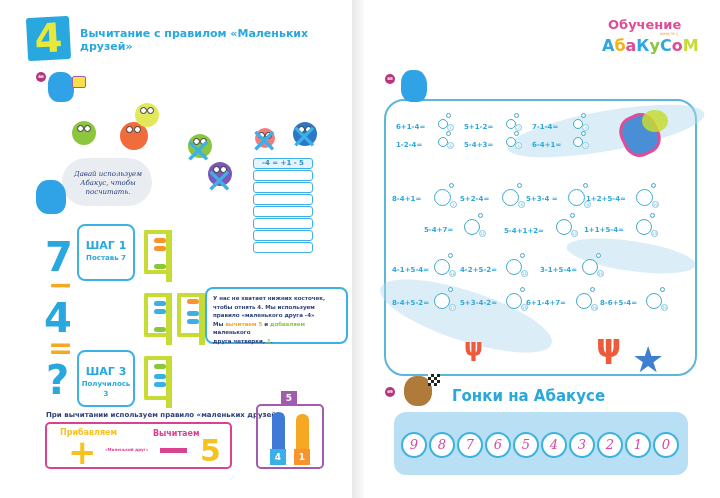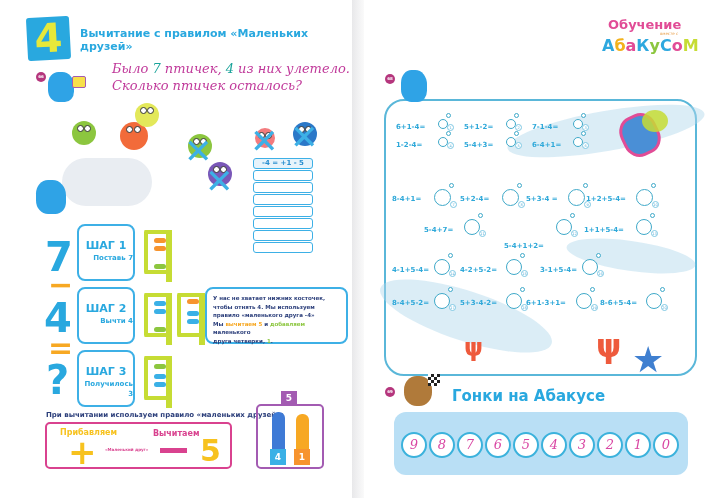--- a/index.html
+++ b/index.html
@@ -27,21 +27,21 @@
   .cloud-text { left: 70px; top: 170px; width: 76px; font: italic 7px/9px "DejaVu Serif", serif; color:#2b3e7a; text-align:center; }
 
   .tbl { left: 253px; top: 158px; width: 60px; }
   .tbl-row { height: 11px; border: 1.5px solid #3db0e6; border-radius: 3px; margin-bottom: 1px; background:#fff; }
   .tbl-head { background: #e6f3fb; color: #2a8fd0; font: bold 7px/8px "DejaVu Sans", sans-serif; text-align:center; }
 
   .big-num { font: bold 40px/40px "DejaVu Sans", sans-serif; color: #29a8df; }
   .op { font: bold 30px/20px "DejaVu Sans", sans-serif; color: #f7a823; }
   .step-box { width: 58px; height: 57px; border: 2.5px solid #3db0e6; border-radius: 8px; text-align:center; color:#29a8df; }
   .step-box .h { font: bold 11px/14px "DejaVu Sans", sans-serif; margin-top: 13px; }
-  .step-box .s { font: bold 7px/10px "DejaVu Sans", sans-serif; text-align: right; }
+  .step-box .s { font: bold 7px/10px "DejaVu Sans", sans-serif; }
   .abacus { width: 24px; height: 44px; border: 4px solid #c6dc34; border-right: none; border-radius: 2px; background:#fff; }
   .abacus::after { content:""; position:absolute; right:-4px; top:-4px; width:6px; height:52px; background:#c6dc34; }
   .bead { position:absolute; left: 6px; width: 12px; height: 5px; border-radius: 3px; }
 
   .explain { left: 205px; top: 287px; width: 143px; height: 57px; border: 2px solid #3db0e6; border-radius: 8px; padding: 5px 6px; font: bold 5.5px/8.5px "DejaVu Sans", sans-serif; color:#2b3e7a; }
   .explain .o { color:#f7a823; } .explain .g { color:#8cc63f; }
 
   .rule-caption { left: 46px; top: 411px; font: bold 7px "DejaVu Sans", sans-serif; color:#2b3e7a; }
   .rule-box { left: 45px; top: 422px; width: 187px; height: 47px; border: 2px solid #d9428f; border-radius: 5px; }
   .rule-add { left: 60px; top: 428px; color:#f7c21e; font: bold 8px "DejaVu Sans", sans-serif; }
@@ -79,24 +79,20 @@
 
 <div class="page page-left">
   <div class="abs chap-badge">4</div>
   <div class="abs chap-title">Вычитание с правилом «Маленьких друзей»</div>
 
   <div class="abs pg-badge" style="left:36px;top:72px;">66</div>
 
   <div class="abs monster" style="left:48px;top:72px;width:26px;height:30px;"></div>
   <div class="abs" style="left:72px;top:76px;width:14px;height:12px;background:#f7e04a;border:1.5px solid #a35bb2;border-radius:2px;"></div>
 
-  <div class="abs problem-text">
-    <div><span>Было </span><span class="n">7</span><span> птичек, </span><span class="n">4</span><span> из них улетело.</span></div>
-    <div>Сколько птичек осталось?</div>
-  </div>
 
   <div class="abs bird" style="left:72px;top:121px;background:#8cc63f;">
       <span class="eye" style="left:5px"></span>
       <span class="eye" style="left:12px"></span>
     </div>
   <div class="abs bird" style="left:120px;top:122px;background:#f26b3a;width:28px;height:28px;">
       <span class="eye" style="left:6px"></span>
       <span class="eye" style="left:14px"></span>
     </div>
   <div class="abs bird" style="left:135px;top:103px;background:#e3e85a;">
@@ -118,20 +114,21 @@
       <span class="eye" style="left:10px"></span>
     </div>
   <div class="cross" style="left:250px;top:126px;">✕</div>
   <div class="abs bird" style="left:293px;top:122px;background:#2b78c8;">
       <span class="eye" style="left:5px"></span>
       <span class="eye" style="left:12px"></span>
     </div>
   <div class="cross" style="left:290px;top:122px;">✕</div>
 
   <div class="abs cloud"></div>
+  <div class="abs cloud-text">Давай используем Абакус, чтобы посчитать.</div>
   <div class="abs monster" style="left:36px;top:180px;width:30px;height:34px;"></div>
 
   <div class="abs tbl">
     <div class="tbl-row tbl-head">-4 = +1 - 5</div>
     <div class="tbl-row"></div>
     <div class="tbl-row"></div>
     <div class="tbl-row"></div>
     <div class="tbl-row"></div>
     <div class="tbl-row"></div>
     <div class="tbl-row"></div>
@@ -140,24 +137,20 @@
 
   <div class="abs big-num" style="left:45px;top:237px;">7</div>
   <div class="abs op" style="left:48px;top:275px;">−</div>
   <div class="abs big-num" style="left:44px;top:298px;">4</div>
   <div class="abs op" style="left:48px;top:338px;">=</div>
   <div class="abs big-num" style="left:46px;top:360px;">?</div>
 
   <div class="abs step-box" style="left:77px;top:224px;">
     <div class="h">ШАГ 1</div>
     <div class="s">Поставь 7</div>
-  </div>
-  <div class="abs step-box" style="left:77px;top:287px;">
-    <div class="h">ШАГ 2</div>
-    <div class="s">Вычти 4</div>
   </div>
   <div class="abs step-box" style="left:77px;top:350px;">
     <div class="h">ШАГ 3</div>
     <div class="s">Получилось 3</div>
   </div>
 
   <div class="abs abacus" style="left:144px;top:230px;">
     <span class="bead" style="top:4px;background:#f7942e"></span>
     <span class="bead" style="top:12px;background:#f7942e"></span>
     <span class="bead" style="top:30px;background:#8cc63f"></span>
@@ -255,21 +248,21 @@
         <div class="bub" style="left: 197px; top: 82px; width: 5px; height: 5px;"></div>
         <div class="idx" style="left: 198px; top: 100px;">9</div>
         <div class="eq" style="left: 200px; top: 94px;">1+2+5-4=</div>
         <div class="ans" style="left: 250px; top: 88px; width: 17px; height: 17px;"></div>
         <div class="bub" style="left: 265px; top: 82px; width: 5px; height: 5px;"></div>
         <div class="idx" style="left: 266px; top: 100px;">10</div>
         <div class="eq" style="left: 38px; top: 125px;">5-4+7=</div>
         <div class="ans" style="left: 78px; top: 118px; width: 16px; height: 16px;"></div>
         <div class="bub" style="left: 92px; top: 112px; width: 5px; height: 5px;"></div>
         <div class="idx" style="left: 93px; top: 129px;">11</div>
-        <div class="eq" style="left: 118px; top: 141px;">5-4+1+2=</div>
+        <div class="eq" style="left: 118px; top: 126px;">5-4+1+2=</div>
         <div class="ans" style="left: 170px; top: 118px; width: 16px; height: 16px;"></div>
         <div class="bub" style="left: 184px; top: 112px; width: 5px; height: 5px;"></div>
         <div class="idx" style="left: 185px; top: 129px;">12</div>
         <div class="eq" style="left: 198px; top: 125px;">1+1+5-4=</div>
         <div class="ans" style="left: 250px; top: 118px; width: 16px; height: 16px;"></div>
         <div class="bub" style="left: 264px; top: 112px; width: 5px; height: 5px;"></div>
         <div class="idx" style="left: 265px; top: 129px;">13</div>
         <div class="eq" style="left: 6px; top: 165px;">4-1+5-4=</div>
         <div class="ans" style="left: 48px; top: 158px; width: 16px; height: 16px;"></div>
         <div class="bub" style="left: 62px; top: 152px; width: 5px; height: 5px;"></div>
@@ -283,21 +276,21 @@
         <div class="bub" style="left: 210px; top: 152px; width: 5px; height: 5px;"></div>
         <div class="idx" style="left: 211px; top: 169px;">16</div>
         <div class="eq" style="left: 6px; top: 198px;">8-4+5-2=</div>
         <div class="ans" style="left: 48px; top: 192px; width: 16px; height: 16px;"></div>
         <div class="bub" style="left: 62px; top: 186px; width: 5px; height: 5px;"></div>
         <div class="idx" style="left: 63px; top: 203px;">17</div>
         <div class="eq" style="left: 74px; top: 198px;">5+3-4-2=</div>
         <div class="ans" style="left: 120px; top: 192px; width: 16px; height: 16px;"></div>
         <div class="bub" style="left: 134px; top: 186px; width: 5px; height: 5px;"></div>
         <div class="idx" style="left: 135px; top: 203px;">18</div>
-        <div class="eq" style="left: 140px; top: 198px;">6+1-3+1=</div>
+        <div class="eq" style="left: 140px; top: 198px;">6+1-4+7=</div>
         <div class="ans" style="left: 190px; top: 192px; width: 16px; height: 16px;"></div>
         <div class="bub" style="left: 204px; top: 186px; width: 5px; height: 5px;"></div>
         <div class="idx" style="left: 205px; top: 203px;">19</div>
         <div class="eq" style="left: 214px; top: 198px;">8-6+5-4=</div>
         <div class="ans" style="left: 260px; top: 192px; width: 16px; height: 16px;"></div>
         <div class="bub" style="left: 274px; top: 186px; width: 5px; height: 5px;"></div>
         <div class="idx" style="left: 275px; top: 203px;">20</div>
       </div>
   </div>
 

